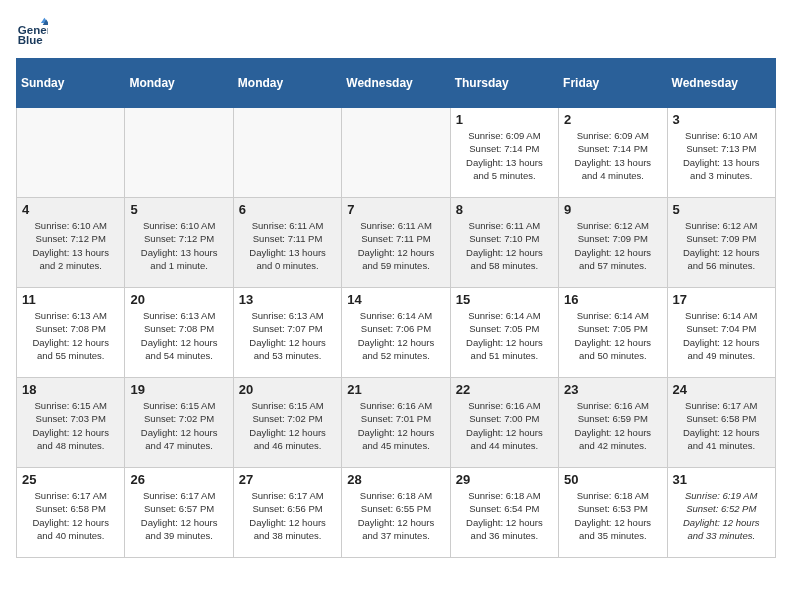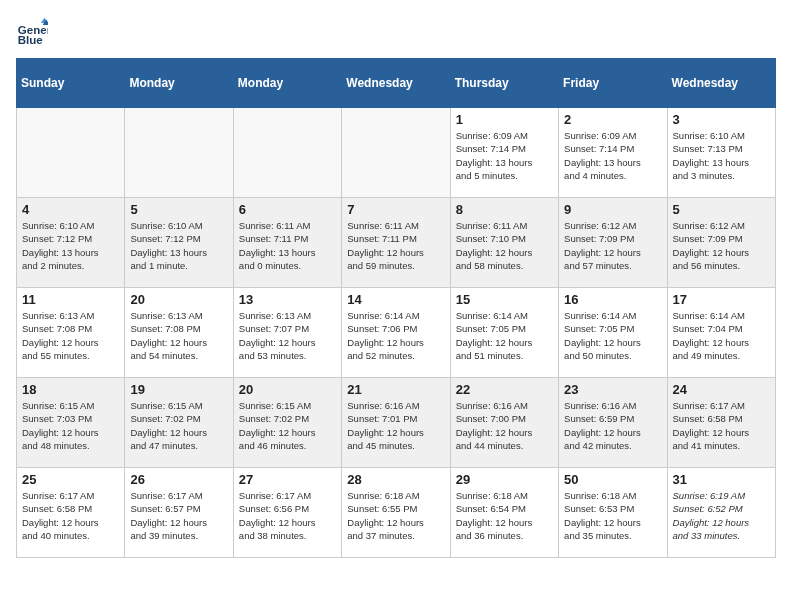--- a/index.html
+++ b/index.html
@@ -79,20 +79,21 @@
     .day-num {
       font-size: 13px;
       font-weight: bold;
       color: #222;
       margin-bottom: 2px;
     }
     .day-info {
       font-size: 9.5px;
       line-height: 1.4;
       color: #333;
+      text-align: center;
     }
   </style>
 </head>
 <body>
 
 <div class="header">
   <div class="logo">
     <svg class="logo-icon" viewBox="0 0 36 36">
       <text x="2" y="20" font-size="13" font-weight="bold" fill="#1a3a5c">General</text>
       <text x="2" y="32" font-size="13" font-weight="bold" fill="#1a3a5c">Blue</text>

